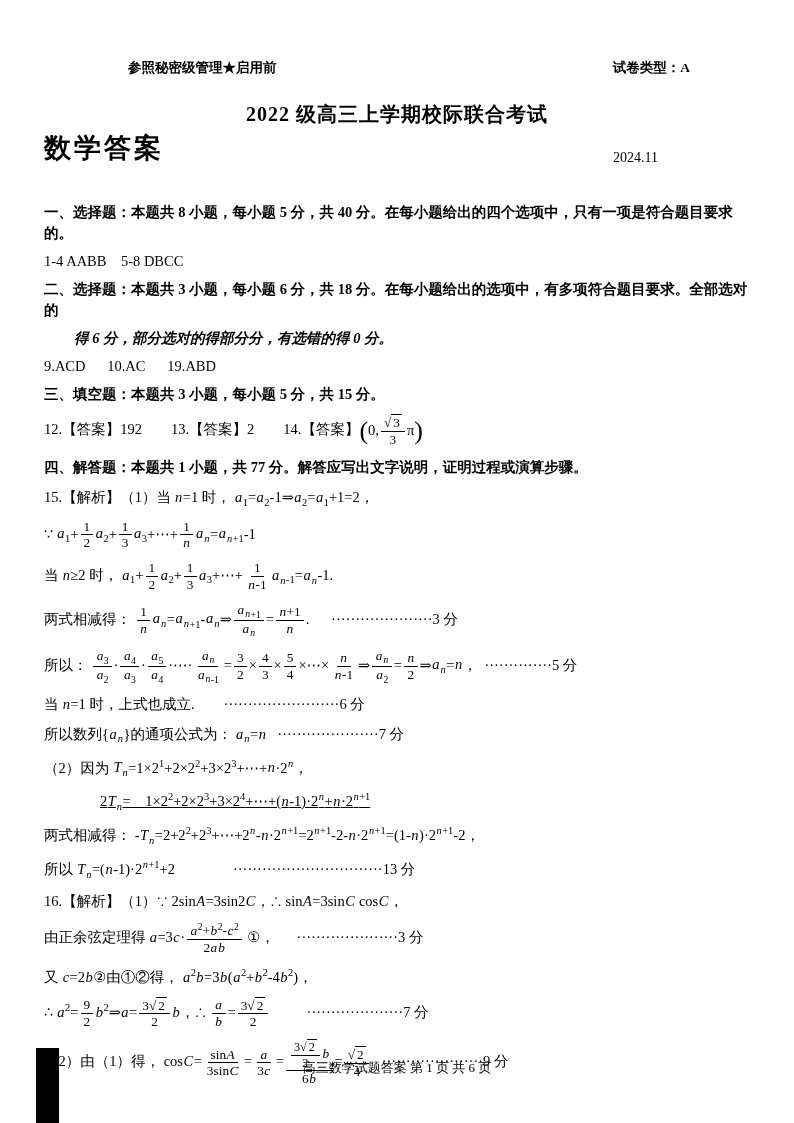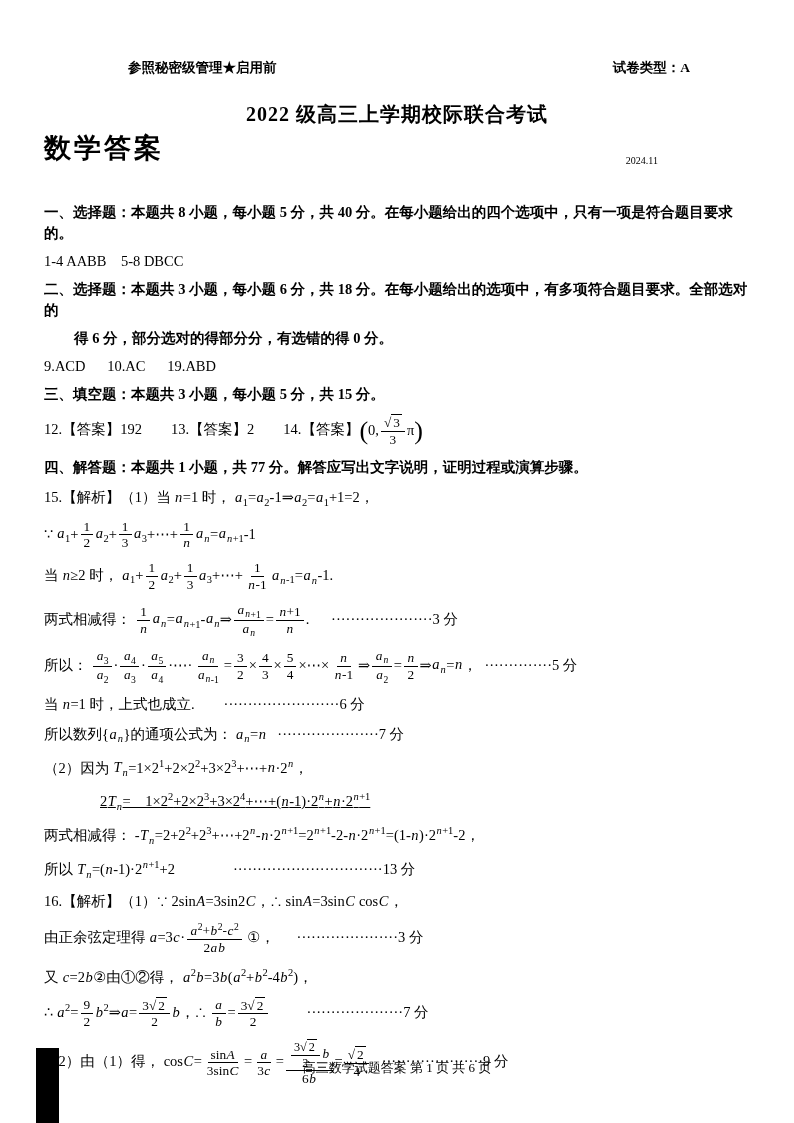--- a/index.html
+++ b/index.html
@@ -5,26 +5,26 @@
   * { margin:0; padding:0; box-sizing:border-box; }
   html,body { width:794px; height:1123px; background:#ffffff; overflow:hidden; }
   body { font-family:"Liberation Serif","DejaVu Serif",serif; color:#000; }
   .page { position:absolute; inset:0; padding:38px 44px 0 44px; }
 
   .header-row { display:flex; justify-content:space-between; font-size:13.5px; font-weight:bold; padding-left:84px; padding-right:60px;margin-top:21px; }
 
   .exam-title { margin-top:24px; text-align:center; font-size:20px; font-weight:bold; letter-spacing:1px; }
   .title-row { position:relative; margin-top:2px; text-align:left; height:40px; }
   .answer-title { font-size:27px; font-weight:bold; letter-spacing:3px; }
-  .exam-date { position:absolute; right:92px; bottom:4px; font-size:10px; font-weight:normal; }
+  .exam-date { position:absolute; right:92px; bottom:4px; font-size:14px; font-weight:normal; }
 
   .body { margin-top:32px; font-size:14.5px; line-height:1.45; }
   .line { margin:7px 0; white-space:pre-wrap; }
   .heading { font-weight:bold; }
-  .indent1 { padding-left:30px; }
+  .indent1 { padding-left:30px;font-style:italic; }
   .indent2 { padding-left:56px;text-decoration:underline; }
   .mline { margin:9px 0; }
 
   
   i { font-style:italic; padding:0 0.5px; }
   sup, sub { font-size:0.72em; }
   .frac { display:inline-flex; flex-direction:column; align-items:center; vertical-align:middle; margin:0 2px; font-size:0.92em; line-height:1.18; text-align:center; }
   .fn { display:block; border-bottom:1px solid #000; padding:0 3px; }
   .fd { display:block; padding:0 3px; }
   .sqrt { white-space:nowrap; }

